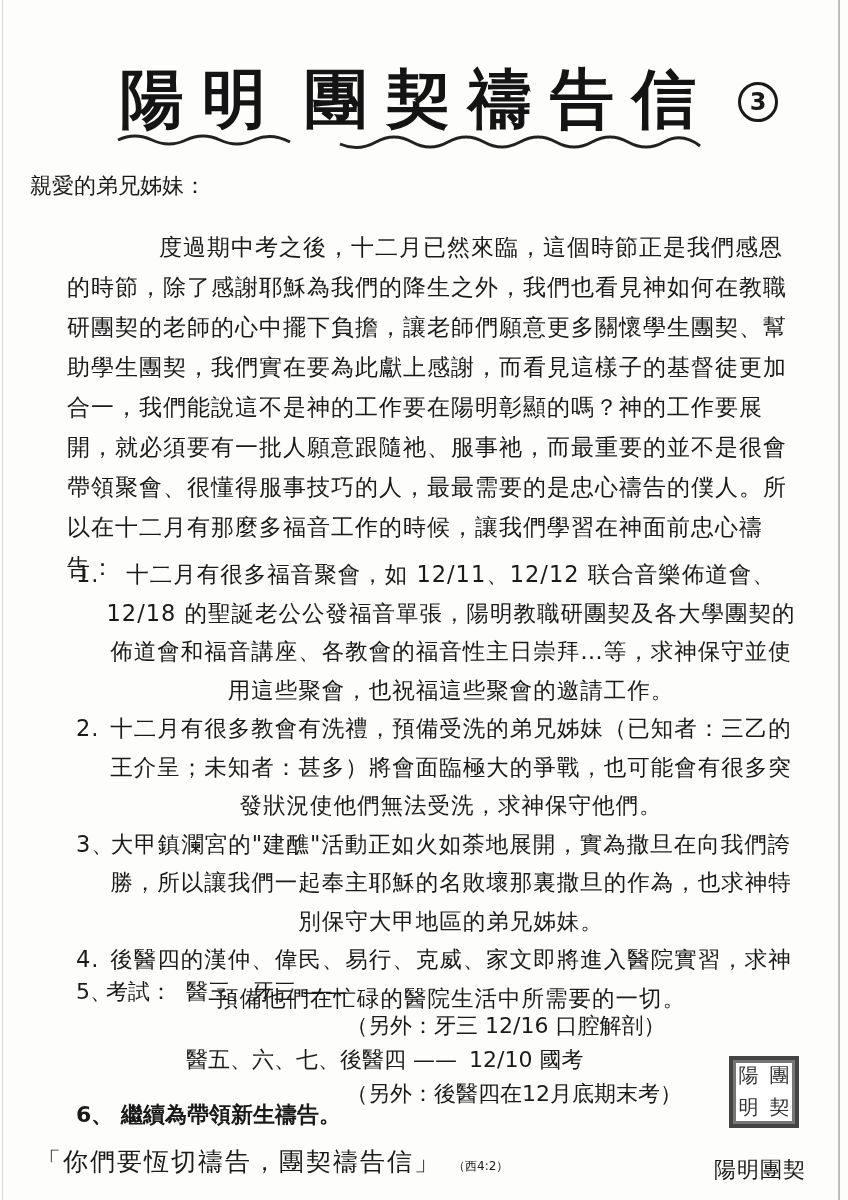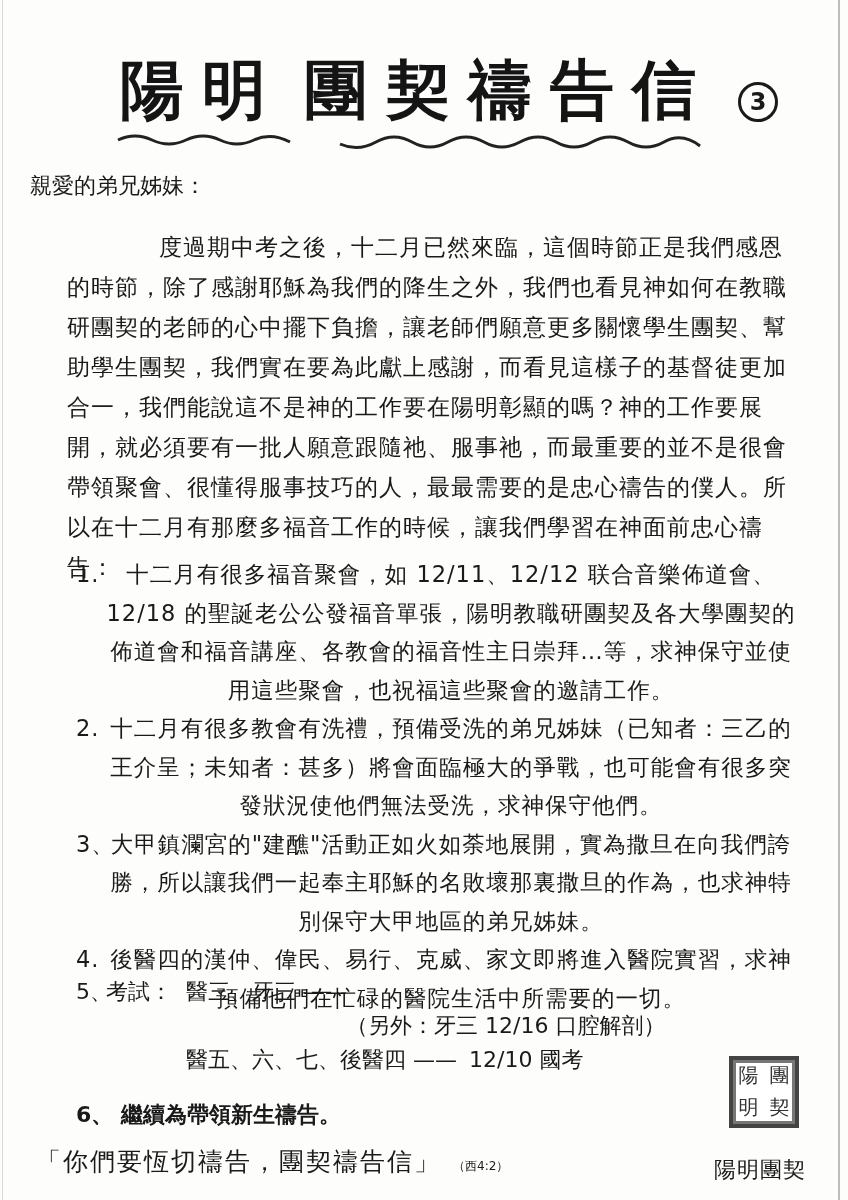--- a/index.html
+++ b/index.html
@@ -15,21 +15,21 @@
     background: #d8d8d8;
   }
   .edge-right {
     position: absolute; right: 8px; top: 0; width: 2px; height: 1200px;
     background: #bdbdbd;
   }
   .title-wrap {
     position: absolute; left: 110px; top: 40px; width: 700px; height: 100px;
   }
   .title {
-    position: absolute; left: 10px; top: 0;
+    position: absolute; left: 10px; top: 9px;
     font-size: 64px; letter-spacing: 18px; font-weight: bold;
     font-family: "DejaVu Sans", sans-serif;
     color: #141414;
     line-height: 100px;
   }
   .title .gap { display: inline-block; width: 20px; }
   .issue-badge {
     position: absolute; left: 628px; top: 42px;
     width: 34px; height: 34px; border: 3px solid #1a1a1a; border-radius: 50%;
     font-size: 24px; text-align: center; line-height: 34px; font-weight: bold;
@@ -125,20 +125,24 @@
   </div>
   <div class="exam-row">
     <span style="width:270px"></span>
     <span>（另外：牙三 12/16 口腔解剖）</span>
   </div>
   <div class="exam-row">
     <span style="width:110px"></span>
     <span style="margin-right:12px">醫五、六、七、後醫四 ——</span>
     <span>12/10 國考</span>
   </div>
+  <div class="exam-row">
+    <span style="width:270px"></span>
+    <span>（另外：後醫四在12月底期末考）</span>
+  </div>
 </div>
 
 <div class="item6">
   <span>6、</span>
   <span>繼續為帶領新生禱告。</span>
 </div>
 
 <div class="verse">
   <span>「你們要恆切禱告，團契禱告信」</span><span class="ref">（西4:2）</span>
 </div>

